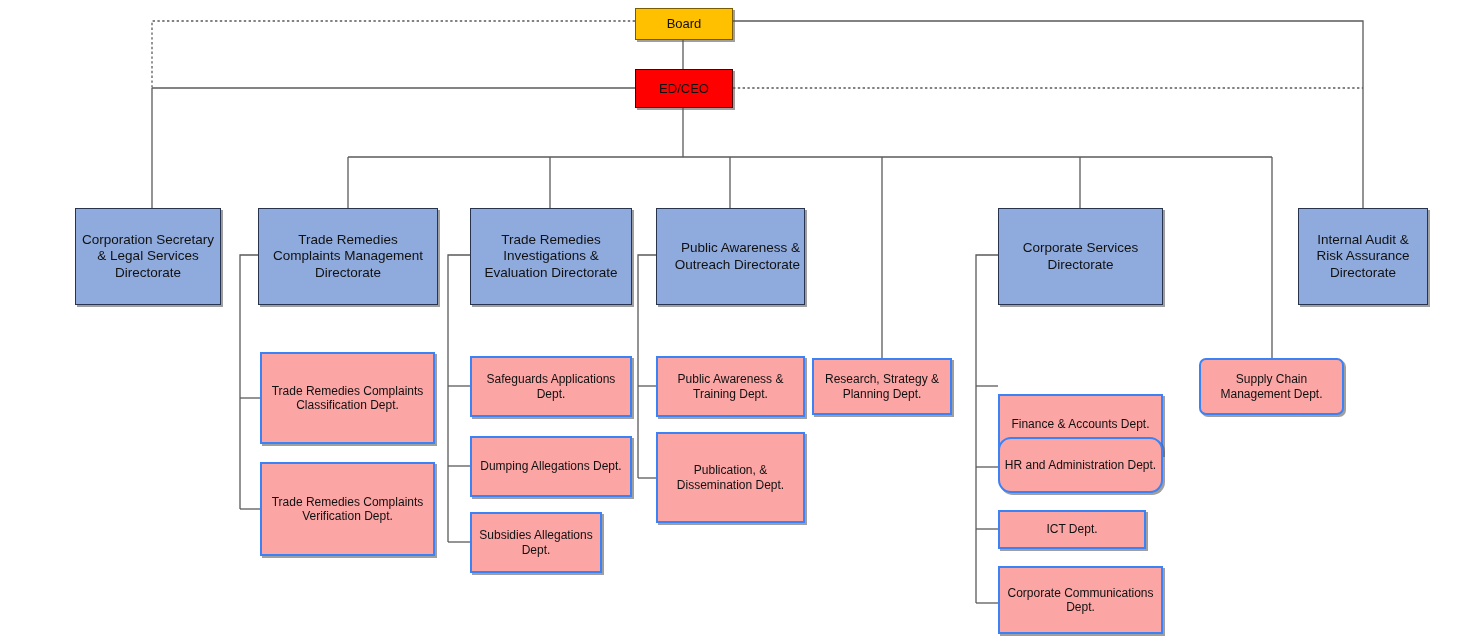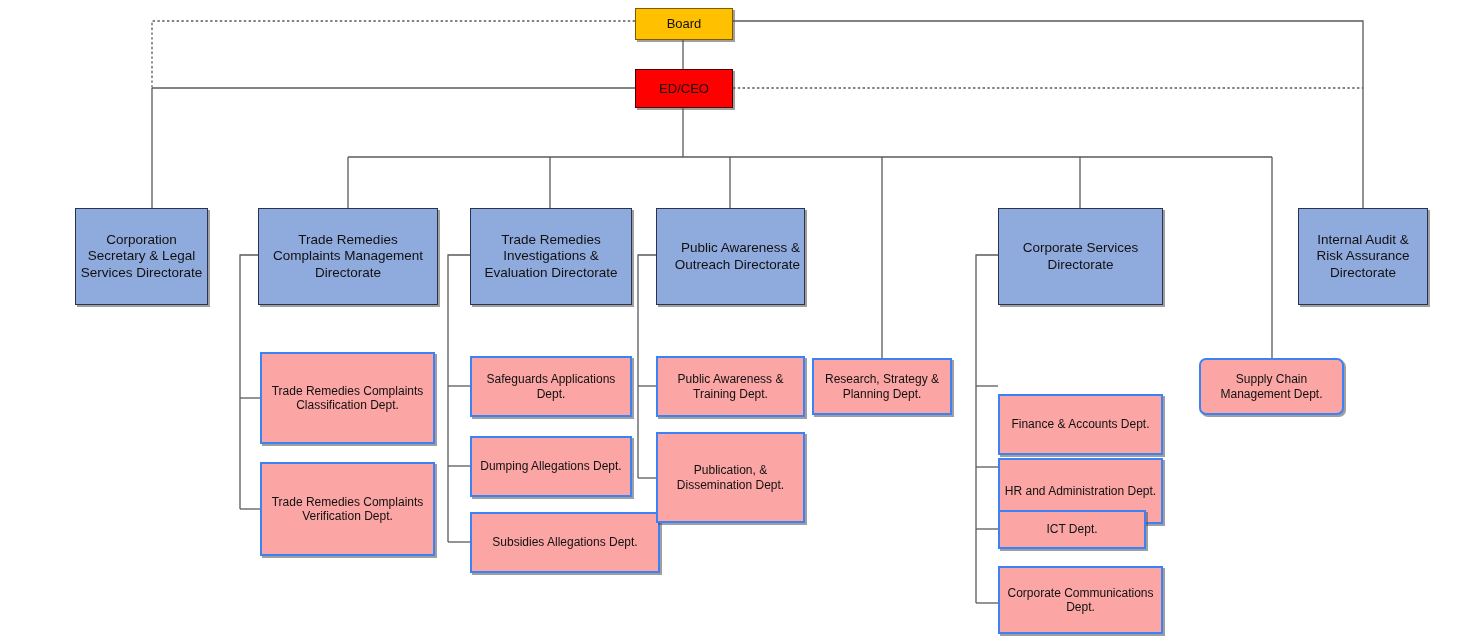--- a/index.html
+++ b/index.html
@@ -112,21 +112,21 @@
   </svg>
 
   <div class="node n-board" style="left:635px; top:8px; width:98px; height:32px;">
     <span>Board</span>
   </div>
 
   <div class="node n-ceo" style="left:635px; top:69px; width:98px; height:39px;">
     <span>ED/CEO</span>
   </div>
 
-  <div class="node n-dir" style="left:75px; top:208px; width:133px; height:97px;">
+  <div class="node n-dir" style="left:75px; top:208px; width:146px; height:97px;">
     <span>Corporation Secretary &amp; Legal Services Directorate</span>
   </div>
 
   <div class="node n-dir" style="left:258px; top:208px; width:180px; height:97px;">
     <span>Trade Remedies Complaints Management Directorate</span>
   </div>
 
   <div class="node n-dir" style="left:470px; top:208px; width:162px; height:97px;">
     <span>Trade Remedies Investigations &amp; Evaluation Directorate</span>
   </div>
@@ -152,41 +152,41 @@
   </div>
 
   <div class="node n-dept" style="left:470px; top:356px; width:162px; height:61px;">
     <span>Safeguards Applications Dept.</span>
   </div>
 
   <div class="node n-dept" style="left:470px; top:436px; width:162px; height:61px;">
     <span>Dumping Allegations Dept.</span>
   </div>
 
-  <div class="node n-dept" style="left:470px; top:512px; width:190px; height:61px;">
+  <div class="node n-dept" style="left:470px; top:512px; width:132px; height:61px;">
     <span>Subsidies Allegations Dept.</span>
   </div>
 
   <div class="node n-dept" style="left:656px; top:356px; width:149px; height:61px;">
     <span>Public Awareness &amp; Training Dept.</span>
   </div>
 
   <div class="node n-dept" style="left:656px; top:432px; width:149px; height:91px;">
     <span>Publication, &amp; Dissemination Dept.</span>
   </div>
 
   <div class="node n-dept" style="left:812px; top:358px; width:140px; height:57px;">
     <span>Research, Strategy &amp; Planning Dept.</span>
   </div>
 
   <div class="node n-dept" style="left:998px; top:356px; width:165px; height:61px;margin-top:38px;">
     <span>Finance &amp; Accounts Dept.</span>
   </div>
 
-  <div class="node n-dept" style="left:998px; top:458px; width:165px; height:66px;">
+  <div class="node n-dept" style="left:998px; top:437px; width:165px; height:56px;border-radius:13px;">
     <span>HR and Administration Dept.</span>
   </div>
 
   <div class="node n-dept" style="left:998px; top:510px; width:148px; height:39px;">
     <span>ICT Dept.</span>
   </div>
 
   <div class="node n-dept" style="left:998px; top:566px; width:165px; height:68px;">
     <span>Corporate Communications Dept.</span>
   </div>

